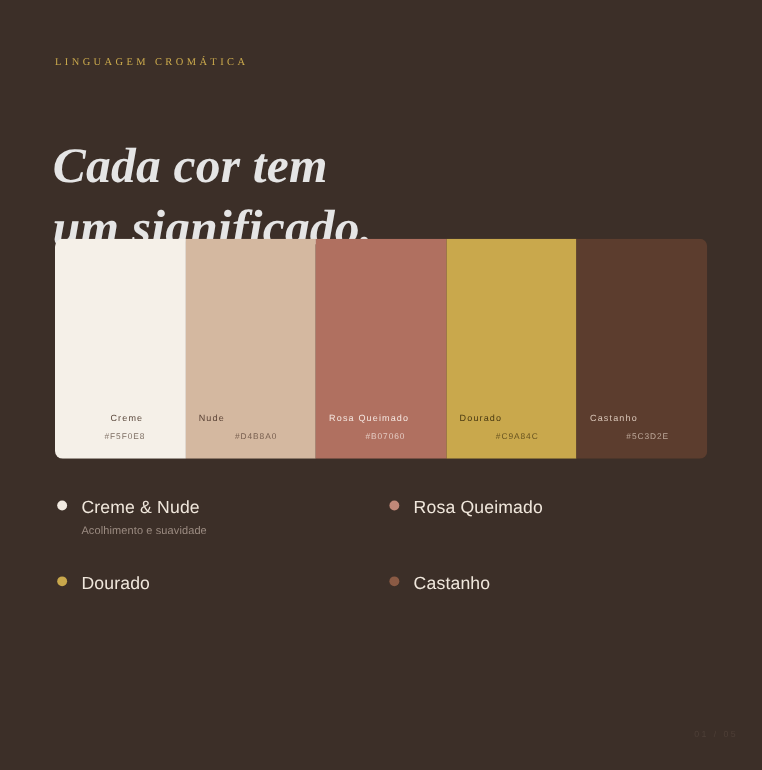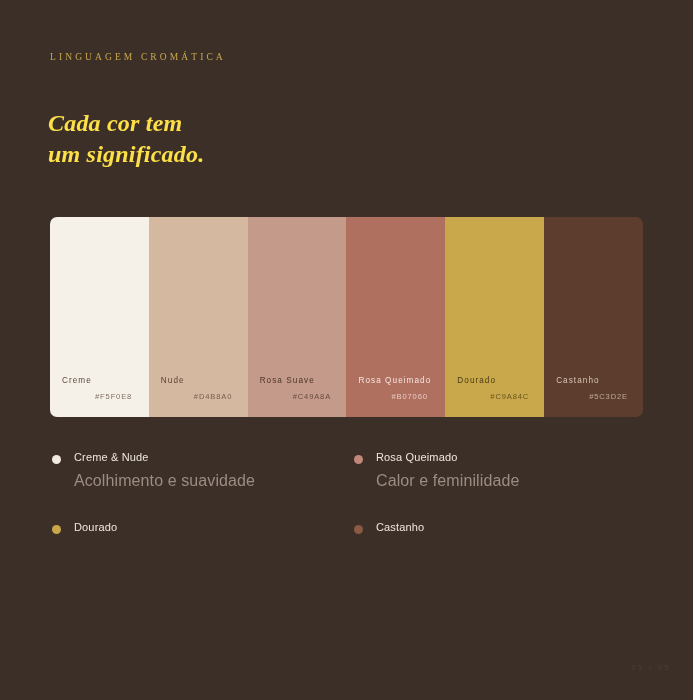--- a/index.html
+++ b/index.html
@@ -40,23 +40,23 @@
     white-space: nowrap;
   }
 
   
   .headline {
     position: absolute;
     left: 48px;
     top: 92px;
     font-family: "Liberation Serif", serif;
     font-style: italic;
-    font-size: 24px;
+    font-size: 45px;
     line-height: 1.27;
-    color: #fde047;
+    color: #e5e5e5;
     letter-spacing: 0.2px;
     white-space: pre-line;
   }
 
   
   .palette {
     position: absolute;
     left: 50px;
     top: 217px;
     width: 593px;
@@ -107,28 +107,28 @@
   }
   .legend-dot {
     position: absolute;
     left: 2px;
     top: 5px;
     width: 9px;
     height: 9px;
     border-radius: 50%;
   }
   .legend-title {
-    font-size: 11px;
+    font-size: 16px;
     color: #F0E7DC;
     letter-spacing: 0.15px;
     line-height: 1.45;
     margin-bottom: 3px;
   }
   .legend-desc {
-    font-size: 16px;
+    font-size: 10px;
     color: #9C8C82;
     letter-spacing: 0.1px;
     line-height: 1.45;
   }
 
   
   .page-indicator {
     position: absolute;
     right: 22px;
     bottom: 28px;
@@ -142,30 +142,26 @@
 
 <div class="slide" style="background: rgb(60, 47, 40);">
 
   <div class="eyebrow">Linguagem Cromática</div>
 
   <h1 class="headline">Cada cor tem
 um significado.</h1>
 
   <div class="palette">
     <div class="swatch" style="background: rgb(245, 240, 232);">
-      <div class="swatch-name" style="color: rgb(92, 74, 62);">Creme</div>
+      <div class="swatch-name" style="color: rgb(92, 74, 62); text-align: center;">Creme</div>
       <div class="swatch-hex" style="color: rgb(92, 74, 62);">#F5F0E8</div>
     </div>
     <div class="swatch" style="background: rgb(212, 184, 160);">
       <div class="swatch-name" style="color: rgb(92, 68, 55);">Nude</div>
       <div class="swatch-hex" style="color: rgb(92, 68, 55);">#D4B8A0</div>
-    </div>
-    <div class="swatch" style="background: rgb(196, 154, 138);">
-      <div class="swatch-name" style="color: rgb(77, 52, 44);">Rosa Suave</div>
-      <div class="swatch-hex" style="color: rgb(77, 52, 44);">#C49A8A</div>
     </div>
     <div class="swatch" style="background: rgb(176, 112, 96);">
       <div class="swatch-name" style="color: rgb(244, 230, 224);">Rosa Queimado</div>
       <div class="swatch-hex" style="color: rgb(244, 230, 224);">#B07060</div>
     </div>
     <div class="swatch" style="background: rgb(201, 168, 76);">
       <div class="swatch-name" style="color: rgb(74, 58, 18);">Dourado</div>
       <div class="swatch-hex" style="color: rgb(74, 58, 18);">#C9A84C</div>
     </div>
     <div class="swatch" style="background: rgb(92, 61, 46);">
@@ -176,21 +172,20 @@
 
   <div class="legend">
     <div class="legend-item">
       <span class="legend-dot" style="background: rgb(242, 235, 226);"></span>
       <div class="legend-title">Creme &amp; Nude</div>
       <div class="legend-desc">Acolhimento e suavidade</div>
     </div>
     <div class="legend-item">
       <span class="legend-dot" style="background: rgb(192, 136, 120);"></span>
       <div class="legend-title">Rosa Queimado</div>
-      <div class="legend-desc">Calor e feminilidade</div>
     </div>
     <div class="legend-item">
       <span class="legend-dot" style="background: rgb(201, 168, 76);"></span>
       <div class="legend-title">Dourado</div>
     </div>
     <div class="legend-item">
       <span class="legend-dot" style="background: rgb(138, 90, 68);"></span>
       <div class="legend-title">Castanho</div>
     </div>
   </div>

